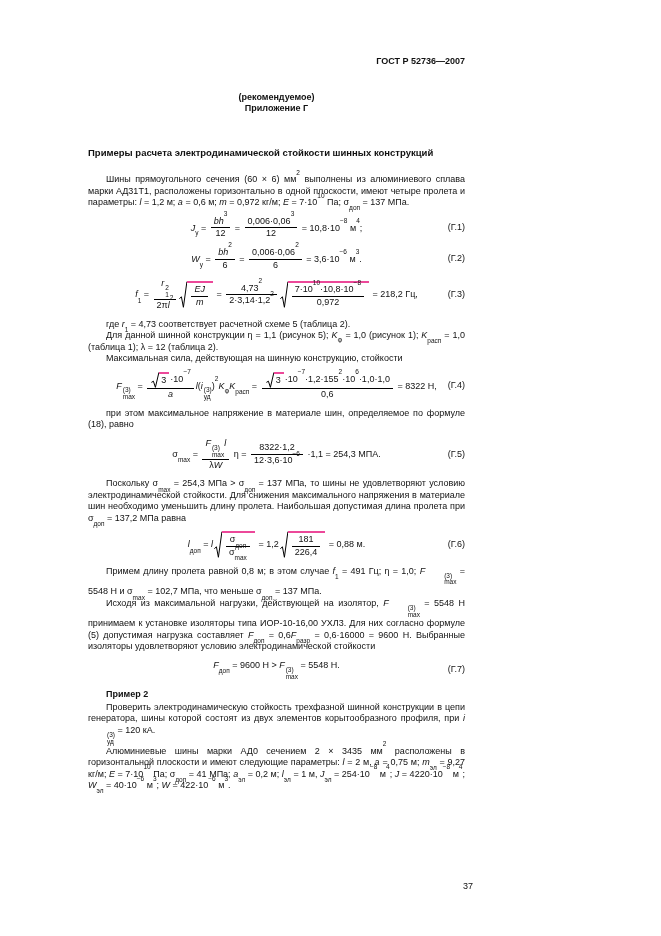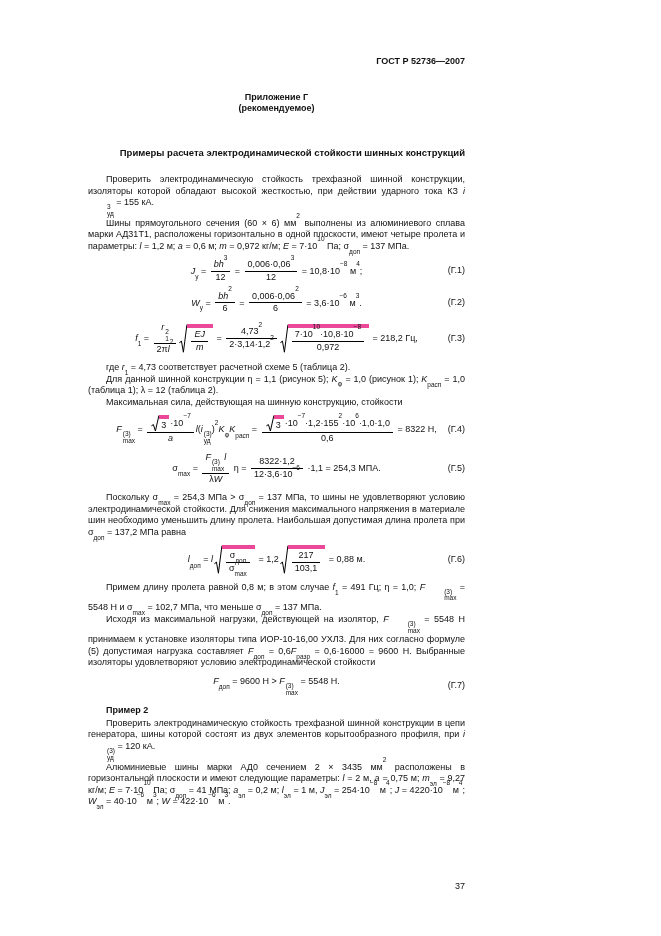--- a/index.html
+++ b/index.html
@@ -10,62 +10,58 @@
     background:#ffffff;
     padding:56px 72px 0 88px;
     font-family:"Liberation Sans", sans-serif;
     font-size:9px;line-height:11.5px;
     color:#111;
     overflow:hidden;
   }
   i{font-style:italic;}
   .doc-code{text-align:right;font-weight:bold;margin-bottom:24px;}
   .annex-block{text-align:center;font-weight:bold;}
-  .section-title{text-align:right;font-weight:bold;margin:32px 0 16px 0;font-size:9.5px;}
+  .section-title{text-align:left;font-weight:bold;margin:32px 0 16px 0;font-size:9.5px;}
   .heading{font-weight:bold;margin:9px 0 1px 0;text-indent:18px;}
   .para{margin:0;text-align:justify;text-indent:18px;}
 
   sup,sub{font-size:6.5px;line-height:0;position:relative;}
   sup{top:-3.5px;}
   sub{top:2.5px;}
   .ss{display:inline-flex;flex-direction:column;align-items:flex-start;
       font-size:6.5px;line-height:1.05;vertical-align:-4px;padding-left:1px;}
 
   .formula-row{position:relative;display:flex;justify-content:center;align-items:center;margin:7px 0;}
   .formula-body{white-space:nowrap;}
   .formula-num{position:absolute;right:0;top:50%;transform:translateY(-50%);margin-left:48px;}
 
   .frac{display:inline-flex;flex-direction:column;vertical-align:middle;margin:0 2px;}
   .num,.den{padding:0 3px;text-align:center;white-space:nowrap;line-height:1.3;}
   .den{border-top:1px solid #000;}
 
   .sqrt{display:inline-flex;align-items:stretch;vertical-align:middle;margin:0 1px;}
   .sqrt-sym{width:8px;flex:0 0 8px;align-self:stretch;}
-  .sqrt-body{border-top:4px solid #ec4899;display:inline-flex;align-items:center;padding:1px 3px 0 2px;white-space:nowrap;}
-
-  .page-number{position:absolute;right:72px;bottom:44px;}
+  .sqrt-body{border-top:2px solid #ec4899;display:inline-flex;align-items:center;padding:1px 3px 0 2px;white-space:nowrap;}
+
+  .page-number{position:absolute;right:64px;bottom:44px;}
 </style>
 </head>
 <body>
 
 <div class="page">
 
   <div class="doc-code">ГОСТ Р 52736—2007</div>
 
   <div class="annex-block">
+    <div>(рекомендуемое)</div>
     <div>Приложение Г</div>
-    <div>(рекомендуемое)</div>
   </div>
 
   <div class="section-title">Примеры расчета электродинамической стойкости шинных конструкций</div>
 
-  <p class="para">Проверить электродинамическую стойкость трехфазной шинной конструкции, изоляторы которой обладают высокой жесткостью, при действии ударного тока КЗ <i>i</i><span class="ss">
-        <span class="ss-sup">3</span>
-        <span class="ss-sub">уд</span>
-      </span> = 155 кА.</p>
   <p class="para">Шины прямоугольного сечения (60 × 6) мм<sup>2</sup> выполнены из алюминиевого сплава марки АД31Т1, расположены горизонтально в одной плоскости, имеют четыре пролета и параметры: <i>l</i> = 1,2 м; <i>a</i> = 0,6 м; <i>m</i> = 0,972 кг/м; <i>E</i> = 7·10<sup>10</sup> Па; σ<sub>доп</sub> = 137 МПа.</p>
 
   <div class="formula-row">
     <span class="formula-body"><i>J</i><sub>y</sub> = <span class="frac">
           <span class="num"><i>bh</i><sup>3</sup></span>
           <span class="den">12</span>
         </span> = <span class="frac">
           <span class="num">0,006·0,06<sup>3</sup></span>
           <span class="den">12</span>
         </span> = 10,8·10<sup>−8</sup> м<sup>4</sup>;</span>
@@ -142,20 +138,21 @@
               <svg viewBox="0 0 10 20" preserveAspectRatio="none" class="sqrt-sym">
                 <path d="M0.5,13 L3,11.5 L5.5,19.2 L9.9,0.5" stroke="#000" fill="none" stroke-width="1" vector-effect="non-scaling-stroke"></path>
               </svg>
               <span class="sqrt-body">3</span>
             </span>·10<sup>−7</sup>·1,2·155<sup>2</sup>·10<sup>6</sup>·1,0·1,0</span>
           <span class="den">0,6</span>
         </span> = 8322 Н,</span>
     <span class="formula-num">(Г.4)</span>
   </div>
 
+  <p class="para">при этом максимальное напряжение в материале шин, определяемое по формуле (18), равно</p>
 
   <div class="formula-row">
     <span class="formula-body">σ<sub>max</sub> = <span class="frac">
           <span class="num"><i>F</i><span class="ss">
               <span class="ss-sup">(3)</span>
               <span class="ss-sub">max</span>
             </span><i>l</i></span>
           <span class="den">λ<i>W</i></span>
         </span> η = <span class="frac">
           <span class="num">8322·1,2</span>
@@ -176,22 +173,22 @@
               <span class="num">σ<sub>доп</sub></span>
               <span class="den">σ<sub>max</sub></span>
             </span>
           </span>
         </span> = 1,2<span class="sqrt">
           <svg viewBox="0 0 10 20" preserveAspectRatio="none" class="sqrt-sym">
             <path d="M0.5,13 L3,11.5 L5.5,19.2 L9.9,0.5" stroke="#000" fill="none" stroke-width="1" vector-effect="non-scaling-stroke"></path>
           </svg>
           <span class="sqrt-body">
             <span class="frac">
-              <span class="num">217</span>
-              <span class="den">103,1</span>
+              <span class="num">181</span>
+              <span class="den">226,4</span>
             </span>
           </span>
         </span> = 0,88 м.</span>
     <span class="formula-num">(Г.6)</span>
   </div>
 
   <p class="para">Примем длину пролета равной 0,8 м; в этом случае <i>f</i><sub>1</sub> = 491 Гц; η = 1,0; <i>F</i><span class="ss">
         <span class="ss-sup">(3)</span>
         <span class="ss-sub">max</span>
       </span> = 5548 Н и σ<sub>max</sub> = 102,7 МПа, что меньше σ<sub>доп</sub> = 137 МПа.</p>

